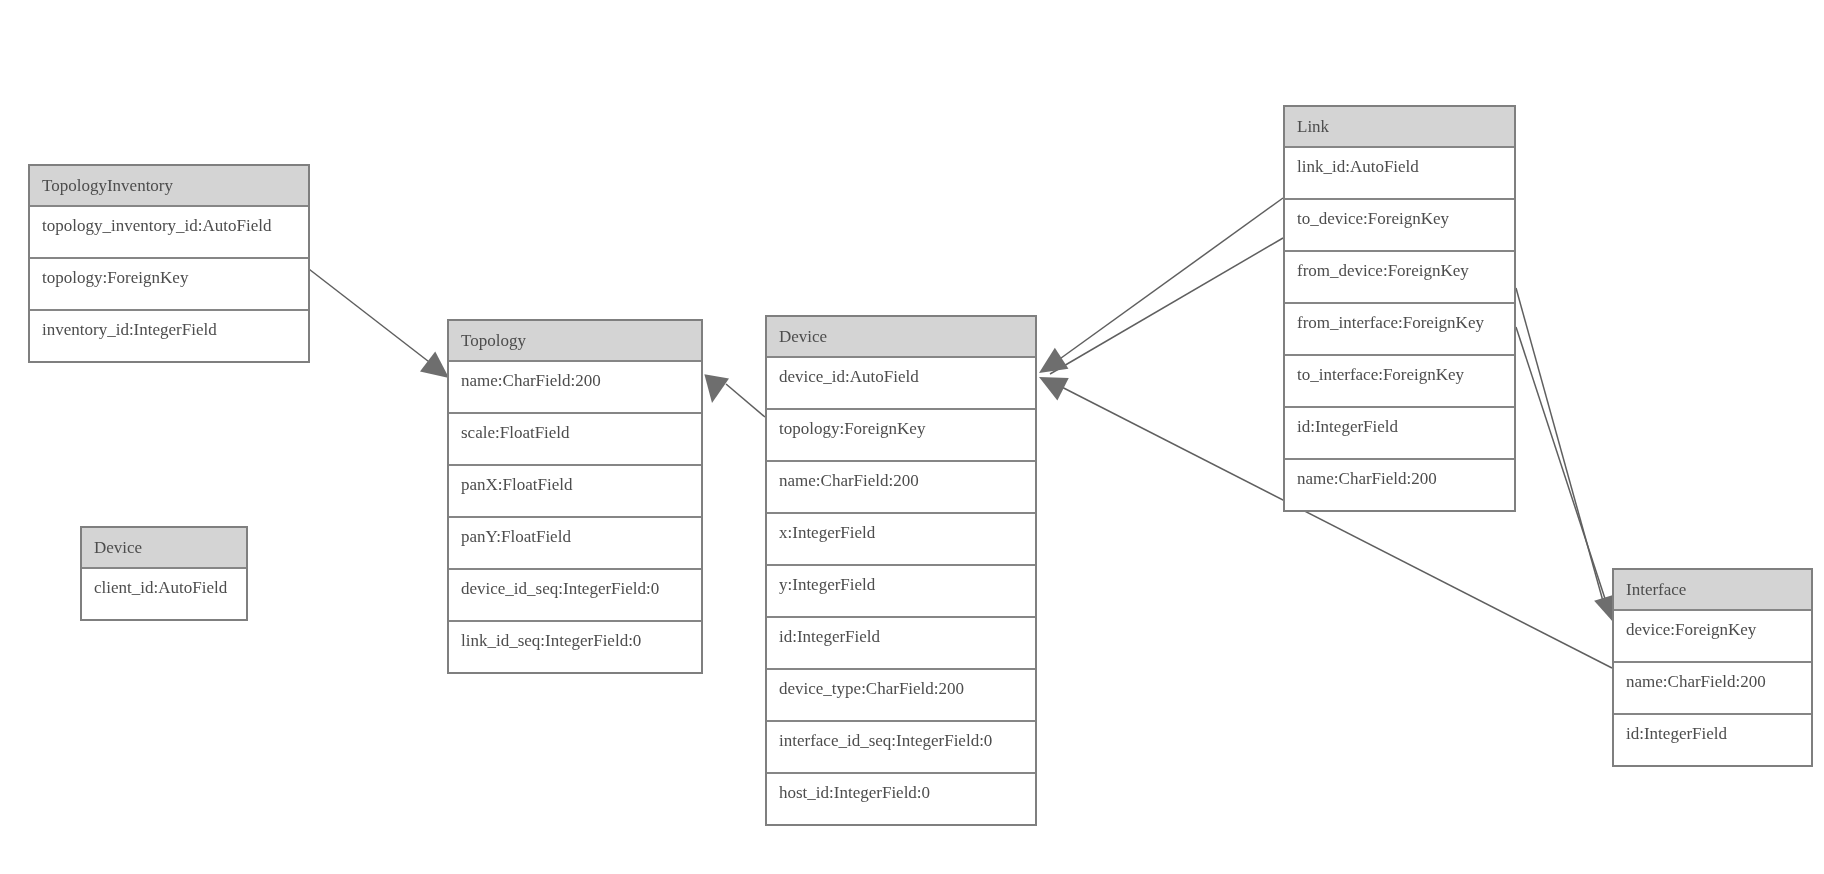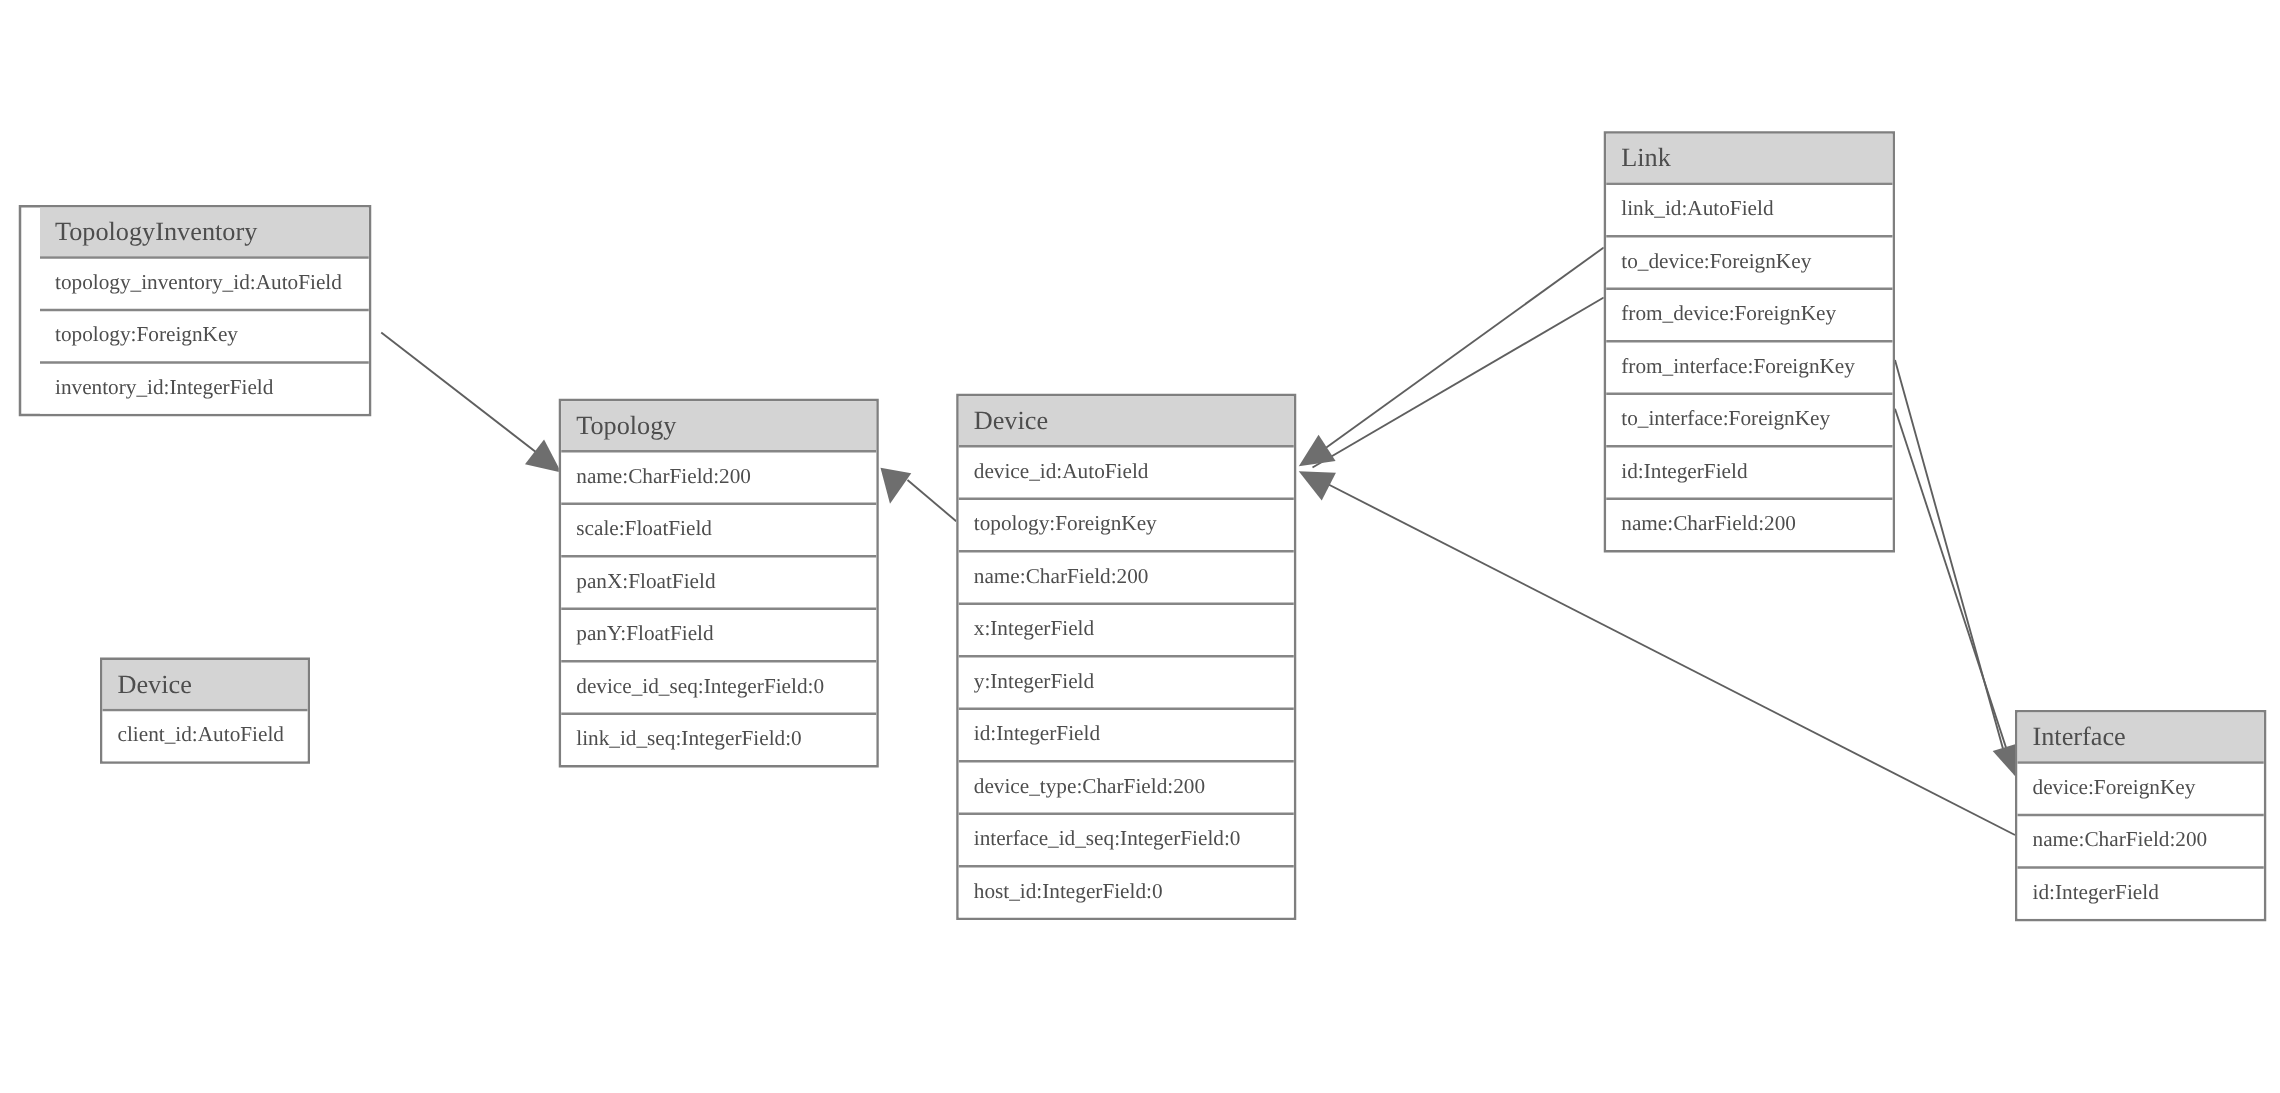--- a/index.html
+++ b/index.html
@@ -34,29 +34,29 @@
     position: absolute;
     box-sizing: border-box;
     border: 2px solid #7f7f7f;
     background: #ffffff;
   }
   .entity-header {
     box-sizing: border-box;
     height: 39px;
     background: #d4d4d4;
     color: #4d4d4d;
-    font-size: 21px;
+    font-size: 17px;
     line-height: 39px;
     padding-left: 12px;
     white-space: nowrap;
     overflow: hidden;
   }
   .entity-row {
     box-sizing: border-box;
-    height: 42px;
+    height: 52px;
     border-top: 2px solid #868686;
     background: #ffffff;
     color: #4d4d4d;
     font-size: 17px;
     line-height: 38px;
     padding-left: 12px;
     white-space: nowrap;
     overflow: hidden;
   }
 </style>
@@ -72,21 +72,21 @@
       <line x1="1612" y1="668" x2="1048" y2="380" stroke="#5f5f5f" stroke-width="1.5"></line>
       <line x1="1516" y1="288" x2="1606" y2="612" stroke="#5f5f5f" stroke-width="1.5"></line>
       <line x1="1516" y1="327" x2="1612" y2="620" stroke="#5f5f5f" stroke-width="1.5"></line>
       <polygon points="449,378 419.981365080644,371.42970111660566 435.23499417817567,351.62246003272594" fill="#6e6e6e"></polygon>
       <polygon points="712,403 704.3784038843545,374.23958844783374 728.9985977096597,378.58079288950705" fill="#6e6e6e"></polygon>
       <polygon points="1039,373 1054.8361173968387,347.8113639552765 1068.4520932722144,368.77812815391206" fill="#6e6e6e"></polygon>
       <polygon points="1039,377 1068.7320573998302,378.1201619406131 1057.3822949063417,400.39532504532235" fill="#6e6e6e"></polygon>
       <polygon points="1614,623 1594.1521545229482,600.8344178980323 1618.059773422024,593.5251252799638" fill="#6e6e6e"></polygon>
     </svg>
   <div id="entity-layer">
-      <div class="entity" style="left: 15px; top: 164px; width: 282px; padding-left: 15px;">
+      <div class="entity" style="left: 28px; top: 164px; width: 282px;">
         <div class="entity-header">TopologyInventory</div>
         <div class="entity-row">topology_inventory_id:AutoField</div>
         <div class="entity-row">topology:ForeignKey</div>
         <div class="entity-row">inventory_id:IntegerField</div>
       </div>
       <div class="entity" style="left: 447px; top: 319px; width: 256px;">
         <div class="entity-header">Topology</div>
         <div class="entity-row">name:CharField:200</div>
         <div class="entity-row">scale:FloatField</div>
         <div class="entity-row">panX:FloatField</div>

